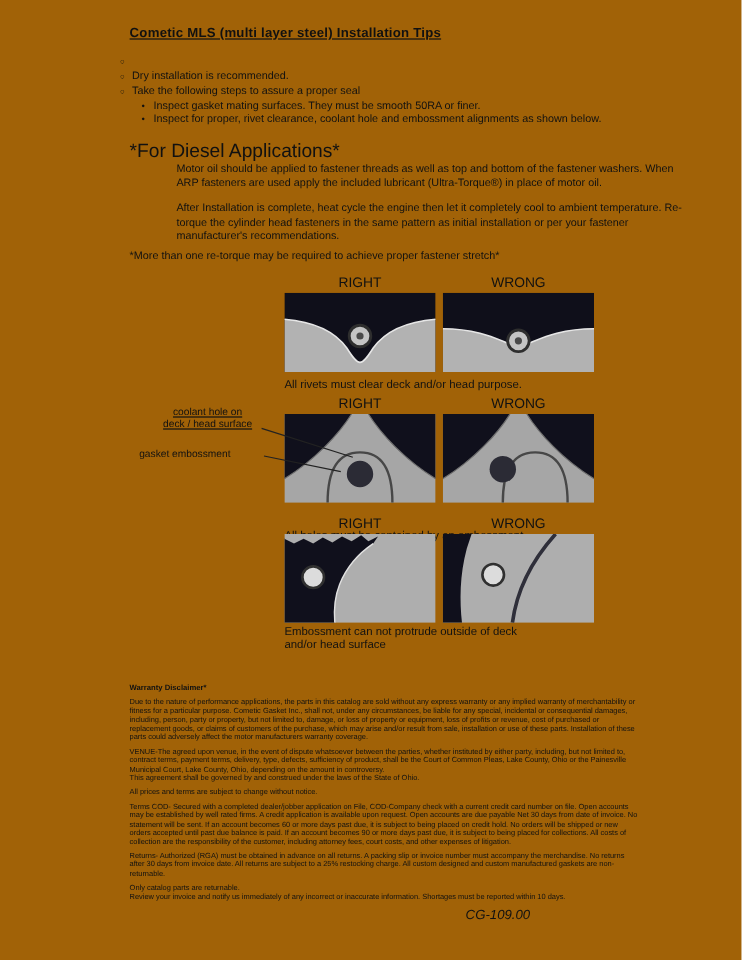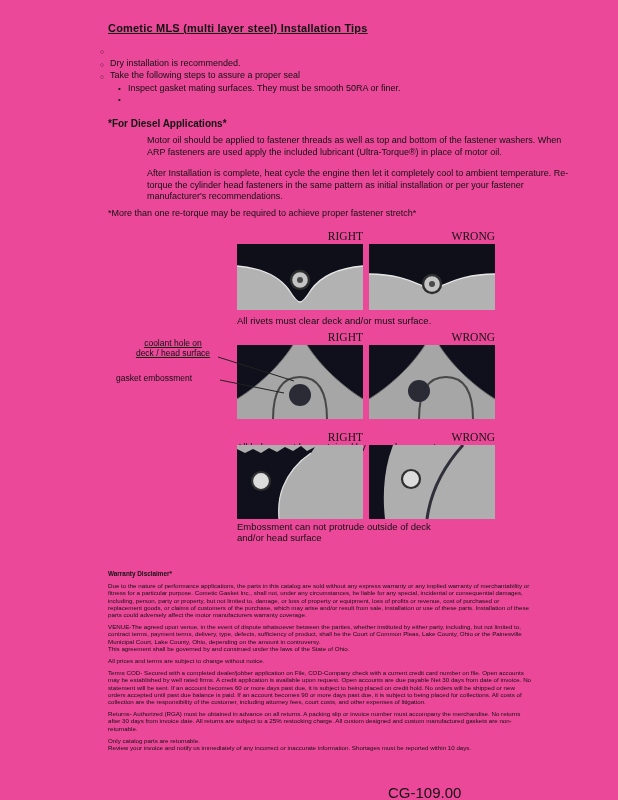--- a/index.html
+++ b/index.html
@@ -1,35 +1,35 @@
 <!DOCTYPE html>
 <html><head>
 <meta charset="utf-8">
 <style>
   * { margin:0; padding:0; box-sizing:border-box; }
   html,body { background:#ffffff; }
   body { width:618px; height:800px; font-family:"Liberation Sans", sans-serif; color:#111; }
-  .page { position:relative; width:618px; height:800px; background:#ec4899; overflow:hidden; }
+  .page { position:relative; width:618px; height:800px; background:#a16207; overflow:hidden; }
 
   .title { position:absolute; left:108px; top:22px; font-size:11px; font-weight:bold;
            text-decoration:underline; letter-spacing:0.2px; }
 
   .tips { position:absolute; left:100px; top:45px; width:445px; font-size:9px; }
   .tip { display:flex; line-height:11.5px; }
   .tip .m { width:10px; flex:0 0 10px; font-size:6.5px; padding-top:1px; }
   .tip.sub { margin-left:18px; }
   .tip.sub .m { font-size:8px; padding-top:0; }
 
-  .diesel-heading { position:absolute; left:108px; top:118px; font-size:10px; font-weight:bold; }
+  .diesel-heading { position:absolute; left:108px; top:118px; font-size:16px; font-weight:normal; }
   .para { position:absolute; left:108px; width:424px; font-size:9px; line-height:11.5px;margin-left:39px; }
   .para1 { top:135px; }
   .para2 { top:168px; }
   .note  { position:absolute; left:108px; top:208px; font-size:9px; }
 
-  .dg-label { position:absolute; width:126px; text-align:right; font-size:11.5px; color:#111;font-family:Liberation Serif, serif; }
+  .dg-label { position:absolute; width:126px; text-align:center; font-size:11.5px; color:#111; }
   .dg-img   { position:absolute; width:126px; }
   .dg-img svg { display:block; }
   .caption  { position:absolute; left:237px; font-size:9.5px; }
 
   .lblL1{left:237px;top:230px}.lblR1{left:369px;top:230px}
   .lblL2{left:237px;top:331px}.lblR2{left:369px;top:331px}
   .lblL3{left:237px;top:431px}.lblR3{left:369px;top:431px}
   .imgL1{left:237px;top:244px;height:66px}.imgR1{left:369px;top:244px;height:66px}
   .imgL2{left:237px;top:345px;height:74px}.imgR2{left:369px;top:345px;height:74px}
   .imgL3{left:237px;top:445px;height:74px}.imgR3{left:369px;top:445px;height:74px}
@@ -39,21 +39,21 @@
   .coolant-label { left:126px; top:338px; width:94px; text-align:center;text-decoration:underline; }
   .gasket-label  { left:116px; top:373px; width:102px; text-align:left; }
   .leader-lines  { position:absolute; left:216px; top:350px; z-index:5; }
 
   .warranty { position:absolute; left:108px; top:570px; width:426px; font-size:6.2px;
               line-height:7.2px; color:#111; }
   .warranty h3 { font-size:6.4px; font-weight:bold; margin:0 0 5px 0; }
   .warranty p { margin:0 0 5px 0; }
   .warranty p.mb0 { margin-bottom:0; }
 
-  .footer { position:absolute; left:388px; top:784px; font-size:15px; }
+  .footer { position:absolute; left:388px; top:757px; font-size:11px;font-style:italic; }
 </style>
 </head>
 <body>
 
 <div class="page">
 
   <h1 class="title">Cometic MLS (multi layer steel) Installation Tips</h1>
 
   <div class="tips">
     <div class="tip">
@@ -66,20 +66,21 @@
     <div class="tip">
       <span class="m">○</span>
       <span>Take the following steps to assure a proper seal</span>
     </div>
     <div class="tip sub">
       <span class="m">•</span>
       <span>Inspect gasket mating surfaces.  They must be smooth 50RA or finer.</span>
     </div>
     <div class="tip sub">
       <span class="m">•</span>
+      <span>Inspect for proper, rivet clearance, coolant hole and embossment alignments as shown below.</span>
     </div>
   </div>
 
   <h2 class="diesel-heading">*For Diesel Applications*</h2>
   <p class="para para1">Motor oil should be applied to fastener threads as well as top and bottom of the fastener washers. When ARP fasteners are used apply the included lubricant (Ultra-Torque®) in place of motor oil.</p>
   <p class="para para2">After Installation is complete, heat cycle the engine then let it completely cool to ambient temperature. Re-torque the cylinder head fasteners in the same pattern as initial installation or per your fastener manufacturer's recommendations.</p>
   <p class="note">*More than one re-torque may be required to achieve proper fastener stretch*</p>
 
   <div class="dg-label lblL1">RIGHT</div>
   <div class="dg-label lblR1">WRONG</div>
@@ -95,21 +96,21 @@
   </div>
   <div class="dg-img imgR1">
     <svg width="126" height="66" viewBox="0 0 126 66">
       <rect width="126" height="66" fill="#0f0f1a"></rect>
       <path d="M0,30 C28,30 44,38 54,42 C60,44.5 66,44.5 72,42 C82,38 98,30 126,30 L126,66 L0,66 Z" fill="#b2b2b2"></path>
       <path d="M0,30 C28,30 44,38 54,42 C60,44.5 66,44.5 72,42 C82,38 98,30 126,30" fill="none" stroke="#e6e6e6" stroke-width="1.3"></path>
       <circle cx="63" cy="40" r="9" fill="#c4c4c4" stroke="#2e2e2e" stroke-width="2.4"></circle>
       <circle cx="63" cy="40" r="3" fill="#4a4a4a"></circle>
     </svg>
   </div>
-  <div class="caption cap1">All rivets must clear deck and/or must surface.</div>
+  <div class="caption cap1">All rivets must clear deck and/or head purpose.</div>
 
   <div class="side-label coolant-label">
     <div>coolant hole on</div>
     <div>deck / head surface</div>
   </div>
   <div class="side-label gasket-label">gasket embossment</div>
   <svg class="leader-lines" width="85" height="50">
     <line x1="2" y1="7" x2="78" y2="31" stroke="#222" stroke-width="1"></line>
     <line x1="4" y1="30" x2="68" y2="43" stroke="#222" stroke-width="1"></line>
   </svg>

